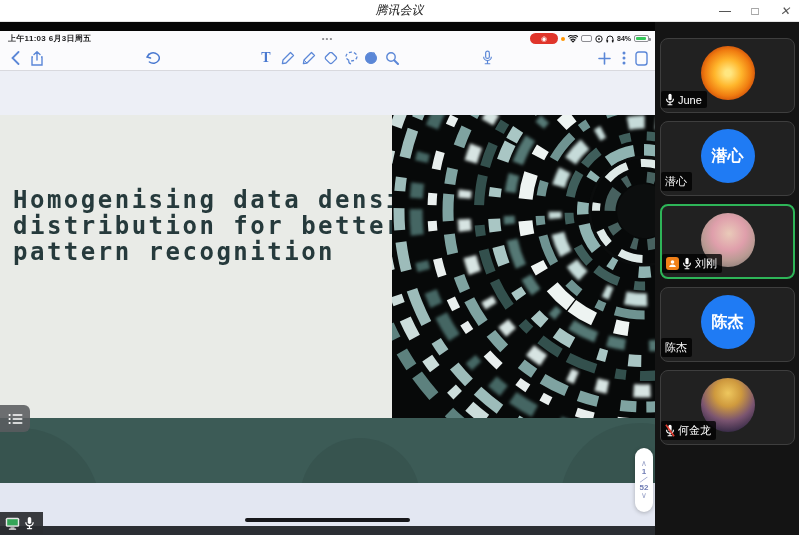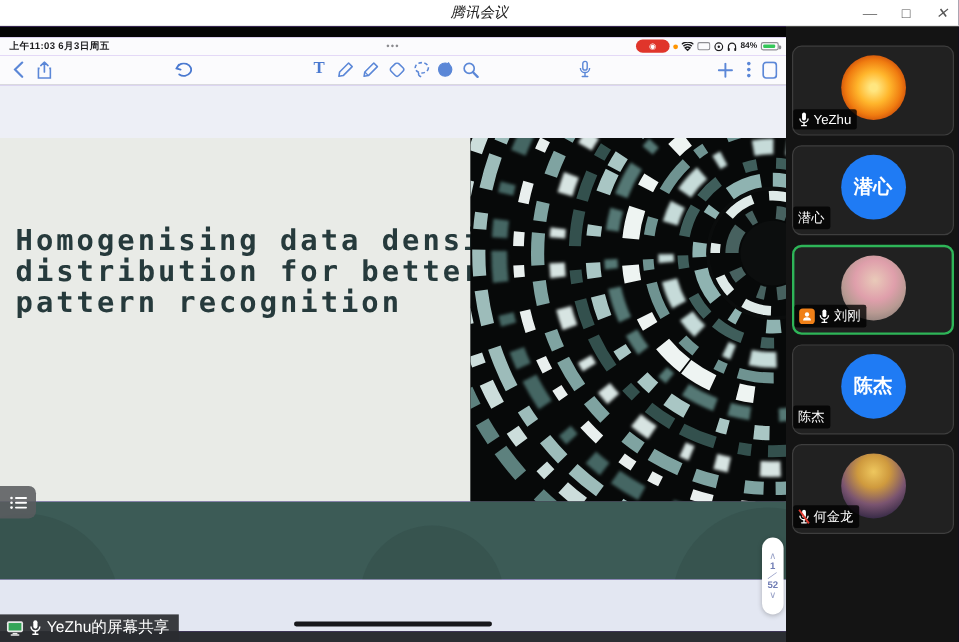--- a/index.html
+++ b/index.html
@@ -6,21 +6,21 @@
   html,body { width:799px; height:535px; }
   body { font-family:"Liberation Sans", sans-serif; background:#000; position:relative; overflow:hidden; }
 
   
   .titlebar { position:absolute; left:0; top:0; width:799px; height:22px; background:#ffffff; border-bottom:1px solid #e3e3e3; display:flex; align-items:center; justify-content:center;font-style:italic; }
   .titlebar-title { font-size:12px; color:#222; }
   .win-controls { position:absolute; right:6px; top:0; height:22px; display:flex; align-items:center; gap:14px; color:#555; }
   .win-btn { font-size:12px; width:16px; text-align:center; cursor:default; line-height:22px; }
 
   
-  .main { position:absolute; left:0; top:22px; width:655px; height:513px; background:#6d28d9; }
+  .main { position:absolute; left:0; top:22px; width:655px; height:513px; background:#404040; }
   .strip-top { position:absolute; left:0; top:0; width:655px; height:9px; background:#050505; }
   .ipad-status { position:absolute; left:0; top:9px; width:655px; height:15px; background:#fbfbfd; display:flex; align-items:center; font-size:8px; color:#1c1c1e; }
   .status-left { position:absolute; left:8px; top:2px; font-weight:bold; letter-spacing:.3px; }
   .status-center { position:absolute; left:0; right:0; text-align:center; color:#8a8a8e; font-size:8px; letter-spacing:1px; }
   .status-right { position:absolute; right:6px; top:1px; display:flex; align-items:center; gap:3px; height:13px; }
   .rec-pill { background:#e0352b; color:#fff; border-radius:7px; width:28px; height:11px; display:flex; align-items:center; justify-content:center; font-size:7px; }
   .dot-orange { width:4px; height:4px; border-radius:50%; background:#ff9500; }
   .mini { font-size:7px; color:#1c1c1e; font-weight:bold; }
   .batt { width:15px; height:7px; border:1px solid #8e8e93; border-radius:2px; position:relative; }
   .batt::after { content:""; position:absolute; left:1px; top:1px; bottom:1px; width:10px; background:#34c759; border-radius:1px; }
@@ -262,35 +262,34 @@
         <rect x="0.8" y="0.8" width="13.4" height="9" rx="1.5" fill="#e8e8e8"></rect>
         <rect x="2.2" y="2.2" width="10.6" height="6.2" fill="#35a558"></rect>
         <rect x="5.5" y="10.4" width="4" height="1.2" fill="#e8e8e8"></rect>
         <rect x="3.8" y="11.6" width="7.4" height="1.2" rx="0.6" fill="#e8e8e8"></rect>
       </svg>
     <svg width="11" height="14" viewBox="0 0 12 16">
         <rect x="4" y="1" width="4" height="8" rx="2" fill="#fff"></rect>
         <path d="M1.8 7 a4.2 4.2 0 0 0 8.4 0" fill="none" stroke="#fff" stroke-width="1.4"></path>
         <path d="M6 11.4 V13.6 M3.6 14.4 h4.8" stroke="#fff" stroke-width="1.4" stroke-linecap="round"></path>
       </svg>
-    <span>YeZhu的屏幕共享</span>
   </div>
 </div>
 
 <div class="sidebar">
 
   <div class="tile">
     <div class="avatar av-fire"></div>
     <div class="name-tag">
       <svg width="10" height="13" viewBox="0 0 12 16">
           <rect x="4" y="1" width="4" height="8" rx="2" fill="#fff"></rect>
           <path d="M1.8 7 a4.2 4.2 0 0 0 8.4 0" fill="none" stroke="#fff" stroke-width="1.4"></path>
           <path d="M6 11.4 V13.6 M3.6 14.4 h4.8" stroke="#fff" stroke-width="1.4" stroke-linecap="round"></path>
         </svg>
-      <span>YeZhu</span>
+      <span>June</span>
     </div>
   </div>
 
   <div class="tile">
     <div class="avatar initials">潜心</div>
     <div class="name-tag">
       <span>潜心</span>
     </div>
   </div>
 

